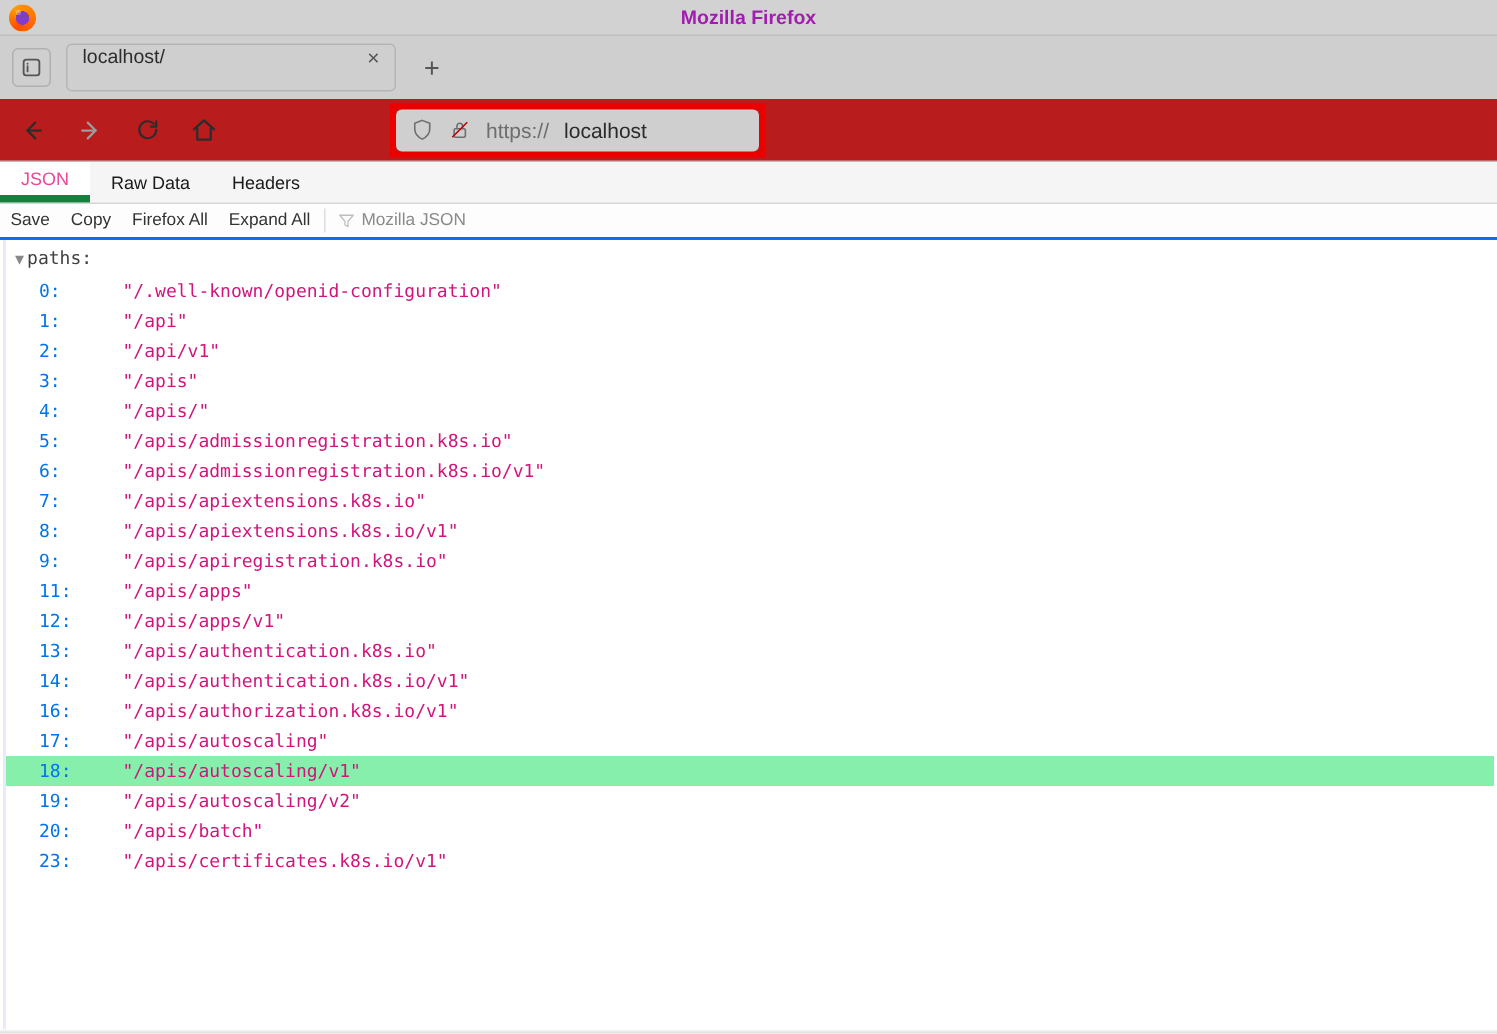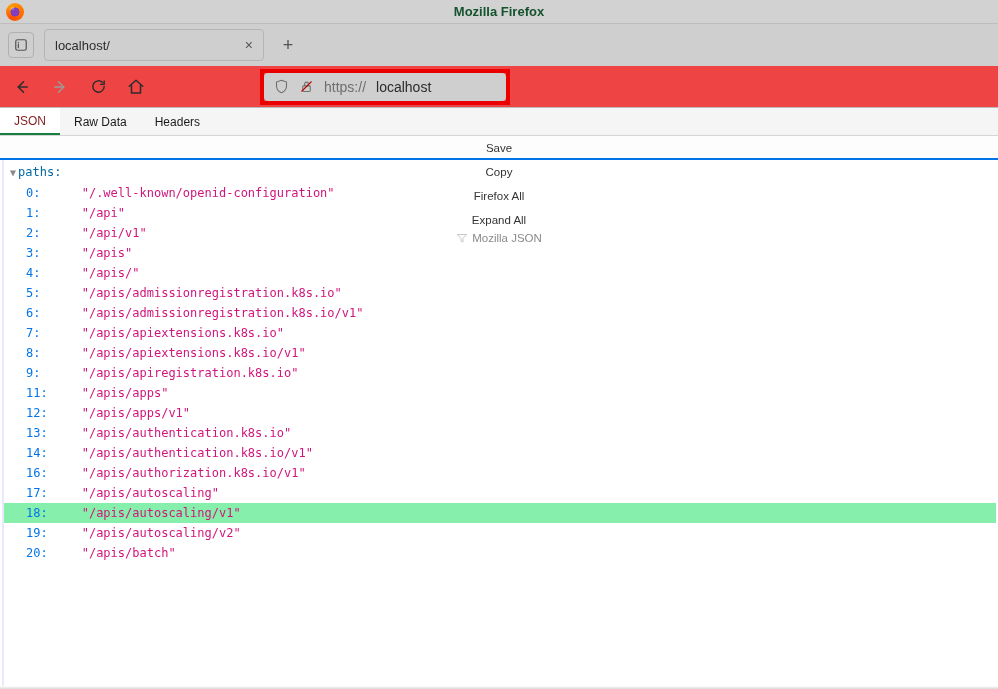--- a/index.html
+++ b/index.html
@@ -1,53 +1,53 @@
 <!DOCTYPE html>
 <html><head>
 <meta charset="utf-8">
 <style>
   * { box-sizing: border-box; margin: 0; padding: 0; }
   html, body { width: 998px; height: 689px; font-family: sans-serif; font-size: 12px; overflow: hidden; background: #fff; }
   
   
   .os-titlebar { height: 24px; background: #d2d2d2; display: flex; align-items: center; position: relative; border-bottom: 1px solid #bdbdbd;}
   .os-titlebar .ff-logo { width: 18px; height: 18px; margin-left: 6px; border-radius: 50%; background: radial-gradient(circle at 35% 30%, #fff4 10%, transparent 11%), radial-gradient(circle at 50% 50%, #7f3fbf 35%, transparent 36%), conic-gradient(from -40deg, #ff9a00, #ff4e00 70%, #ff9a00); position: relative;}
-  .os-title { position: absolute; left:0; right:0; text-align:center; font-size: 13px; font-weight: bold; color:#14532d; }
+  .os-title { position: absolute; left:0; right:0; text-align:center; font-size: 13px; font-weight: bold; color:#a21caf; }
   
   
   .tabbar { height: 42px; background: #cfcfcf; display: flex; align-items: center; padding: 0 8px; gap: 10px; }
   .history-dropdown { width:26px; height:26px; border:1px solid #b0b0b0; border-radius:4px; display:flex; align-items:center; justify-content:center; background:#cfcfcf;}
-  .tab { display:flex; align-items:center; background:#cfcfcf; border:1px solid #b5b5b5; border-radius:4px; height:32px; width:220px; padding:0 10px; gap:8px; color:#2d2d2d; font-size:13px;}
+  .tab { display:flex; align-items:flex-start; background:#cfcfcf; border:1px solid #b5b5b5; border-radius:4px; height:32px; width:220px; padding:0 10px; gap:8px; color:#2d2d2d; font-size:13px;}
   .tab .close { margin-left:auto; color:#555; font-size:14px; cursor:pointer;}
   .newtab { width:28px; height:28px; display:flex; align-items:center; justify-content:center; color:#555; font-size:18px; cursor:pointer;}
   
-  .navbar { height: 42px; background:#ef4444; display:flex; align-items:center; padding:0 12px; gap:18px; border-bottom:1px solid #bcbcbc;}
+  .navbar { height: 42px; background:#b91c1c; display:flex; align-items:center; padding:0 12px; gap:18px; border-bottom:1px solid #bcbcbc;}
   .nav-icn { width:20px; height:20px; display:flex; align-items:center; justify-content:center; color:#2c2c2c; cursor:pointer;}
   .nav-icn.disabled { color:#9c9c9c; }
   .urlbox-wrap { margin-left:96px; border:4px solid #eb0000; padding:0; display:flex; align-items:center; height:36px; width:250px; }
   .urlbox { flex:1; height:100%; background:#cfcfcf; display:flex; align-items:center; gap:10px; padding:0 10px; font-size:14px; color:#6e6e6e; border-radius:4px;}
   .urlbox .host { color:#2b2b2b; }
   .urlbox svg { flex-shrink:0; }
   
   
   .dev-tabs { height:28px; display:flex; align-items:stretch; background:#f5f5f5; border-bottom:1px solid #d6d6d6; font-size:12px;}
   .dev-tab { padding:0 14px; display:flex; align-items:center; color:#1a1a1a; cursor:pointer;}
-  .dev-tab.active { color:#7f1d1d; border-bottom:2px solid #15803d; background:#fff;}
+  .dev-tab.active { color:#ec4899; border-bottom:5px solid #15803d; background:#fff;}
   
-  .dev-toolbar { height:24px; display:flex; align-items:center; gap:0; background:#fdfdfd; border-bottom:2px solid #0074e8; font-size:11.5px; color:#333;flex-direction:column;}
+  .dev-toolbar { height:24px; display:flex; align-items:center; gap:0; background:#fdfdfd; border-bottom:2px solid #0074e8; font-size:11.5px; color:#333;}
   .dev-toolbar .btn { padding:0 7px; cursor:pointer; line-height:24px;}
   .dev-toolbar .sep { width:1px; height:16px; background:#ddd; margin:0 2px;}
   .dev-toolbar .filter { display:flex; align-items:center; gap:4px; padding:0 6px; color:#8a8a8a;}
   .dev-toolbar .filter svg { opacity:.55;}
   
   .json-body { position:absolute; top:160px; bottom:3px; left:2px; right:2px; overflow:hidden; border-left:2px solid #e8e8ff;}
   .mono { font-family: "DejaVu Sans Mono", Menlo, Consolas, monospace; font-size:12px; line-height:20px;}
   .json-root { padding:2px 0 0 6px;}
   .tw { color:#888; margin-right:2px; font-size:10px;}
-  .key-root { color:#0369a1;}
+  .key-root { color:#404040;}
   .row { display:flex; height:20px; align-items:center; padding-left:22px; white-space:pre;}
   .row.hover { background:#86efac;}
   .idx { color:#0074e8; width:34px; display:inline-block;}
   .val { color:#d1157c;}
   
   .shadow-bottom { position:absolute; left:0; right:0; bottom:0; height:3px; background:linear-gradient(to top, rgba(0,0,0,.15), transparent);}    
 </style>
 </head>
 <body>
 
@@ -148,16 +148,17 @@
       <div class="row"><span class="idx">9:</span><span>   </span><span class="val">"/apis/apiregistration.k8s.io"</span></div>
       <div class="row"><span class="idx">11:</span><span>   </span><span class="val">"/apis/apps"</span></div>
       <div class="row"><span class="idx">12:</span><span>   </span><span class="val">"/apis/apps/v1"</span></div>
       <div class="row"><span class="idx">13:</span><span>   </span><span class="val">"/apis/authentication.k8s.io"</span></div>
       <div class="row"><span class="idx">14:</span><span>   </span><span class="val">"/apis/authentication.k8s.io/v1"</span></div>
       <div class="row"><span class="idx">16:</span><span>   </span><span class="val">"/apis/authorization.k8s.io/v1"</span></div>
       <div class="row"><span class="idx">17:</span><span>   </span><span class="val">"/apis/autoscaling"</span></div>
       <div class="row hover"><span class="idx">18:</span><span>   </span><span class="val">"/apis/autoscaling/v1"</span></div>
       <div class="row"><span class="idx">19:</span><span>   </span><span class="val">"/apis/autoscaling/v2"</span></div>
       <div class="row"><span class="idx">20:</span><span>   </span><span class="val">"/apis/batch"</span></div>
+      <div class="row"><span class="idx">23:</span><span>   </span><span class="val">"/apis/certificates.k8s.io/v1"</span></div>
     </div>
 </div>
 
 <div class="shadow-bottom"></div>
 
 </body></html>

